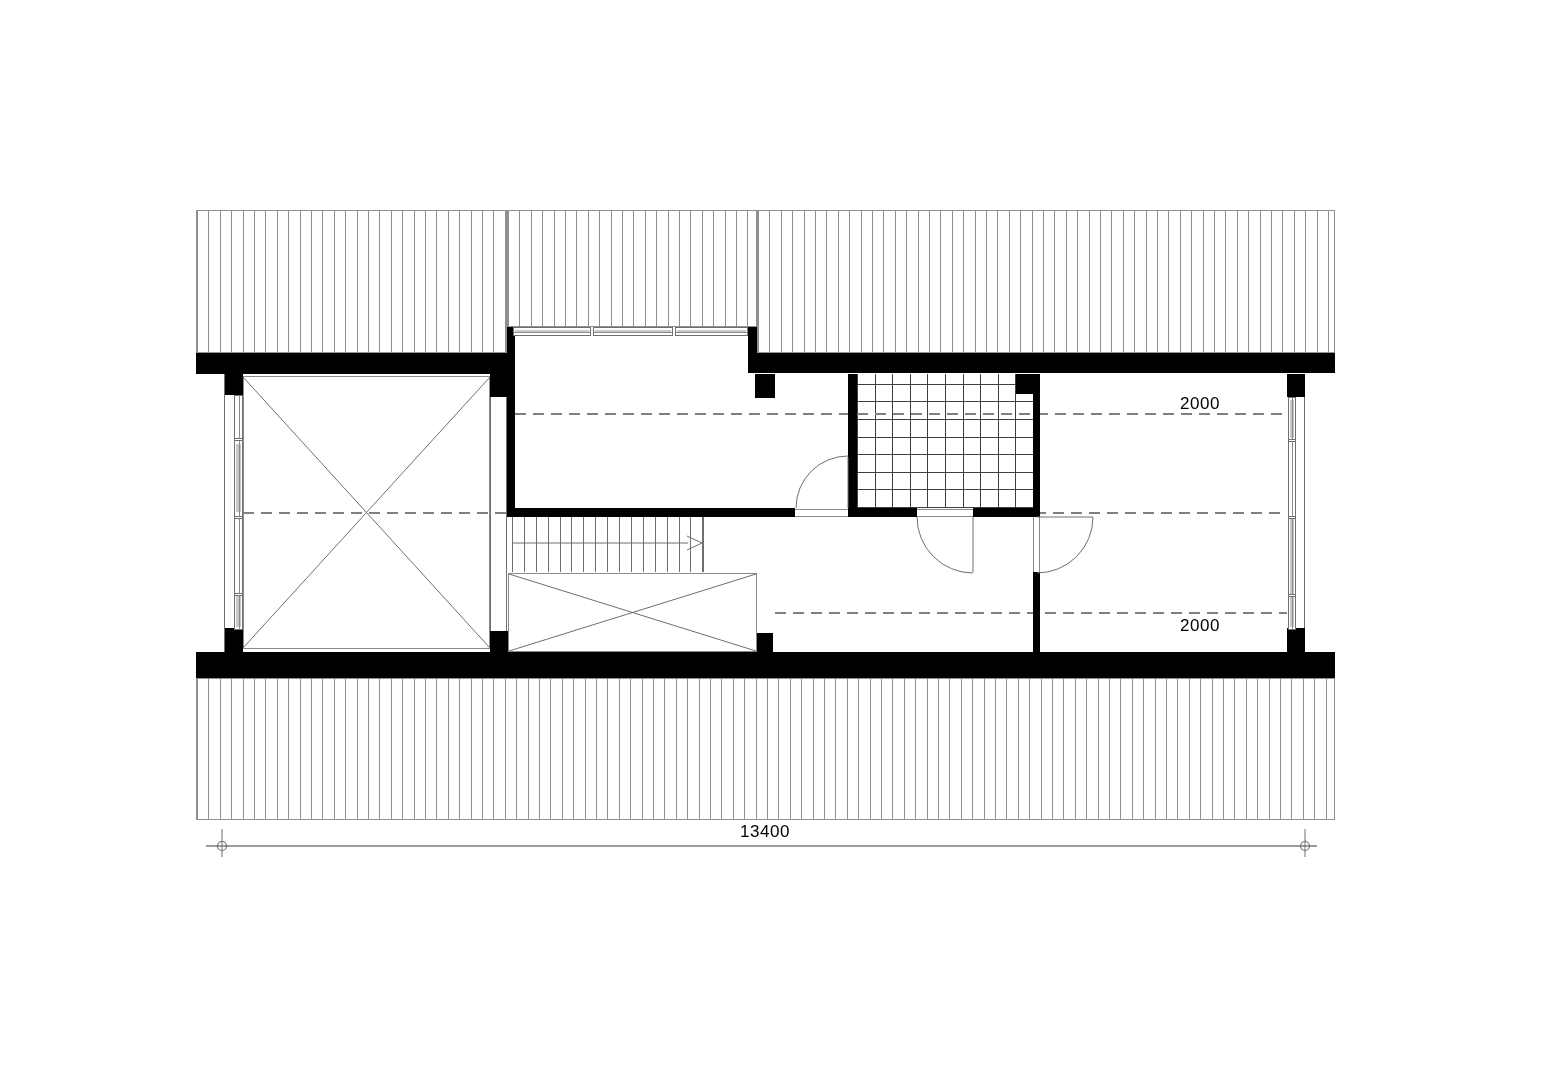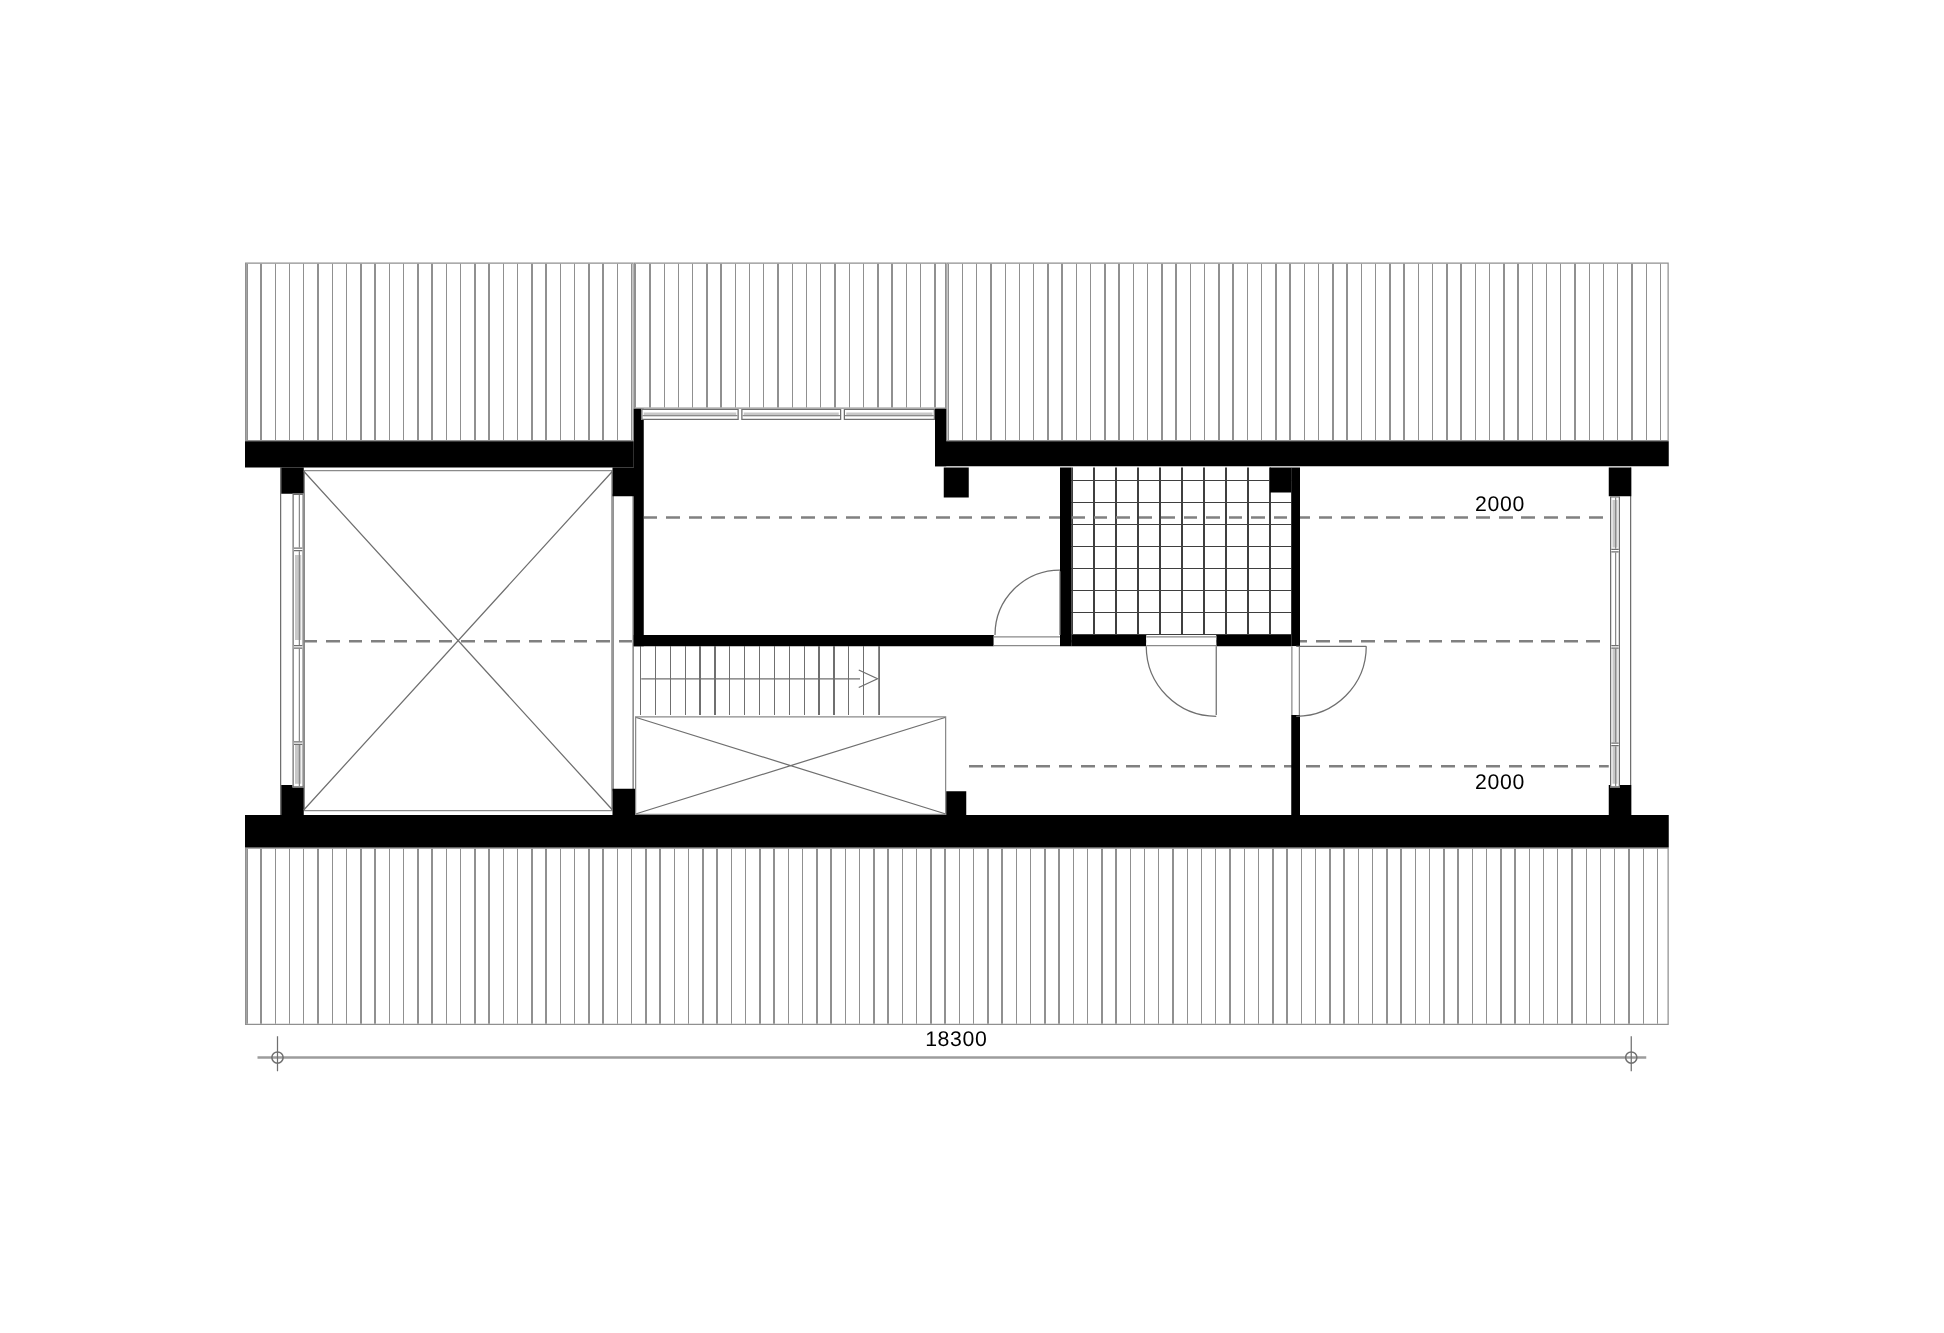--- a/index.html
+++ b/index.html
@@ -164,15 +164,15 @@
       <line x1="206" y1="846" x2="1317" y2="846" stroke="#9c9c9c" stroke-width="2"></line>
       <line x1="222" y1="829" x2="222" y2="857" stroke="#6f6f6f" stroke-width="1"></line>
       <line x1="1305" y1="829" x2="1305" y2="857" stroke="#6f6f6f" stroke-width="1"></line>
       <circle cx="222" cy="846" r="4.5" stroke="#6f6f6f" stroke-width="1.2" fill="none"></circle>
       <circle cx="1305" cy="846" r="4.5" stroke="#6f6f6f" stroke-width="1.2" fill="none"></circle>
     </g>
   </svg>
 
   <div class="lbl" style="left:1150px;top:395px;width:100px;">2000</div>
   <div class="lbl" style="left:1150px;top:617px;width:100px;">2000</div>
-  <div class="lbl" style="left:710px;top:823px;width:110px;">18300</div>
+  <div class="lbl" style="left:710px;top:823px;width:110px;">13400</div>
 
 </div>
 
 </body></html>

